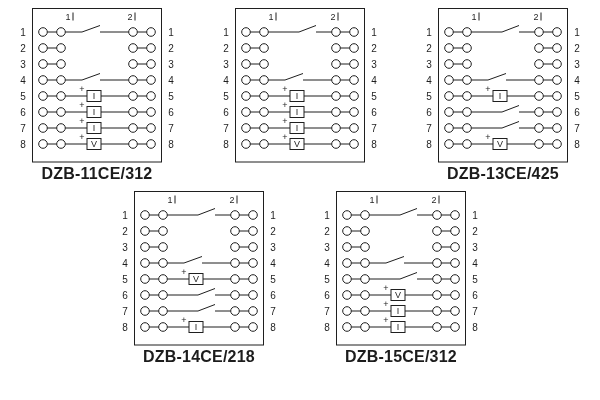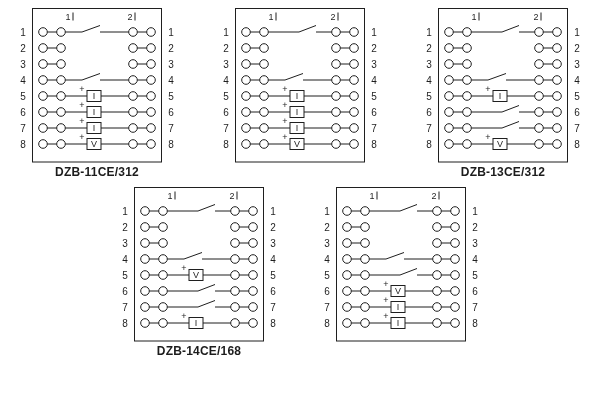--- a/index.html
+++ b/index.html
@@ -5,21 +5,21 @@
   html,body{margin:0;padding:0;}
   body{
     width:600px;height:400px;background:#ffffff;overflow:hidden;
     font-family:"Liberation Sans",sans-serif;
   }
   .page{width:600px;height:400px;background:#ffffff;position:relative;}
   .row-top{display:flex;justify-content:space-between;padding:8px 16px 0 16px;}
   .row-bottom{display:flex;justify-content:center;gap:40px;margin-top:8px;}
   .panel{display:flex;flex-direction:column;align-items:center;}
   .panel-label{
-    font-size:12px;font-weight:bold;color:#1c1c1c;margin-top:2px;
+    font-size:16px;font-weight:bold;color:#1c1c1c;margin-top:2px;
     white-space:nowrap;letter-spacing:.2px;
   }
   svg text{font-family:"Liberation Sans",sans-serif;}
 </style>
 </head>
 <body>
 
 <div class="page">
 
   <div class="row-top">
@@ -309,21 +309,21 @@
           <circle cx="117" cy="136" r="4.3" fill="#ffffff" stroke="#1f1f1f" stroke-width="1"></circle>
           <circle cx="135" cy="136" r="4.3" fill="#ffffff" stroke="#1f1f1f" stroke-width="1"></circle>
           <line x1="31.3" y1="136" x2="40.7" y2="136" stroke="#1f1f1f" stroke-width="1"></line>
           <line x1="121.3" y1="136" x2="130.7" y2="136" stroke="#1f1f1f" stroke-width="1"></line>
           <line x1="49.3" y1="136" x2="71" y2="136" stroke="#1f1f1f" stroke-width="1"></line>
           <text x="66" y="132" font-size="9" text-anchor="middle" fill="#1f1f1f">+</text>
           <rect x="71" y="130.5" width="14" height="11" fill="#ffffff" stroke="#1f1f1f" stroke-width="1"></rect>
           <text x="78" y="139.2" font-size="9" text-anchor="middle" fill="#1f1f1f">V</text>
           <line x1="85" y1="136" x2="112.7" y2="136" stroke="#1f1f1f" stroke-width="1"></line>
         </svg>
-      <div class="panel-label">DZB-13CE/312</div>
+      <div class="panel-label">DZB-13CE/425</div>
     </div>
   </div>
 
   <div class="row-bottom">
     <div class="panel">
       <svg width="162" height="155" viewBox="0 0 162 155">
           <rect x="16.5" y="0.5" width="129" height="153.5" fill="none" stroke="#1f1f1f" stroke-width="1"></rect>
           <text x="52" y="12" font-size="9" text-anchor="middle" fill="#1f1f1f">1</text>
           <line x1="57" y1="4.5" x2="57" y2="12.5" stroke="#1f1f1f" stroke-width="1"></line>
           <text x="114" y="12" font-size="9" text-anchor="middle" fill="#1f1f1f">2</text>
@@ -408,21 +408,21 @@
           <circle cx="117" cy="136" r="4.3" fill="#ffffff" stroke="#1f1f1f" stroke-width="1"></circle>
           <circle cx="135" cy="136" r="4.3" fill="#ffffff" stroke="#1f1f1f" stroke-width="1"></circle>
           <line x1="31.3" y1="136" x2="40.7" y2="136" stroke="#1f1f1f" stroke-width="1"></line>
           <line x1="121.3" y1="136" x2="130.7" y2="136" stroke="#1f1f1f" stroke-width="1"></line>
           <line x1="49.3" y1="136" x2="71" y2="136" stroke="#1f1f1f" stroke-width="1"></line>
           <text x="66" y="132" font-size="9" text-anchor="middle" fill="#1f1f1f">+</text>
           <rect x="71" y="130.5" width="14" height="11" fill="#ffffff" stroke="#1f1f1f" stroke-width="1"></rect>
           <text x="78" y="139.2" font-size="9" text-anchor="middle" fill="#1f1f1f">I</text>
           <line x1="85" y1="136" x2="112.7" y2="136" stroke="#1f1f1f" stroke-width="1"></line>
         </svg>
-      <div class="panel-label">DZB-14CE/168</div>
+      <div class="panel-label">DZB-14CE/218</div>
     </div>
     <div class="panel">
       <svg width="162" height="155" viewBox="0 0 162 155">
           <rect x="16.5" y="0.5" width="129" height="153.5" fill="none" stroke="#1f1f1f" stroke-width="1"></rect>
           <text x="52" y="12" font-size="9" text-anchor="middle" fill="#1f1f1f">1</text>
           <line x1="57" y1="4.5" x2="57" y2="12.5" stroke="#1f1f1f" stroke-width="1"></line>
           <text x="114" y="12" font-size="9" text-anchor="middle" fill="#1f1f1f">2</text>
           <line x1="119" y1="4.5" x2="119" y2="12.5" stroke="#1f1f1f" stroke-width="1"></line>
           <text x="7" y="27.5" font-size="10" text-anchor="middle" fill="#1f1f1f">1</text>
           <text x="155" y="27.5" font-size="10" text-anchor="middle" fill="#1f1f1f">1</text>
@@ -506,16 +506,17 @@
           <circle cx="117" cy="136" r="4.3" fill="#ffffff" stroke="#1f1f1f" stroke-width="1"></circle>
           <circle cx="135" cy="136" r="4.3" fill="#ffffff" stroke="#1f1f1f" stroke-width="1"></circle>
           <line x1="31.3" y1="136" x2="40.7" y2="136" stroke="#1f1f1f" stroke-width="1"></line>
           <line x1="121.3" y1="136" x2="130.7" y2="136" stroke="#1f1f1f" stroke-width="1"></line>
           <line x1="49.3" y1="136" x2="71" y2="136" stroke="#1f1f1f" stroke-width="1"></line>
           <text x="66" y="132" font-size="9" text-anchor="middle" fill="#1f1f1f">+</text>
           <rect x="71" y="130.5" width="14" height="11" fill="#ffffff" stroke="#1f1f1f" stroke-width="1"></rect>
           <text x="78" y="139.2" font-size="9" text-anchor="middle" fill="#1f1f1f">I</text>
           <line x1="85" y1="136" x2="112.7" y2="136" stroke="#1f1f1f" stroke-width="1"></line>
         </svg>
+      <div class="panel-label">DZB-15CE/312</div>
     </div>
   </div>
 
 </div>
 
 </body></html>

